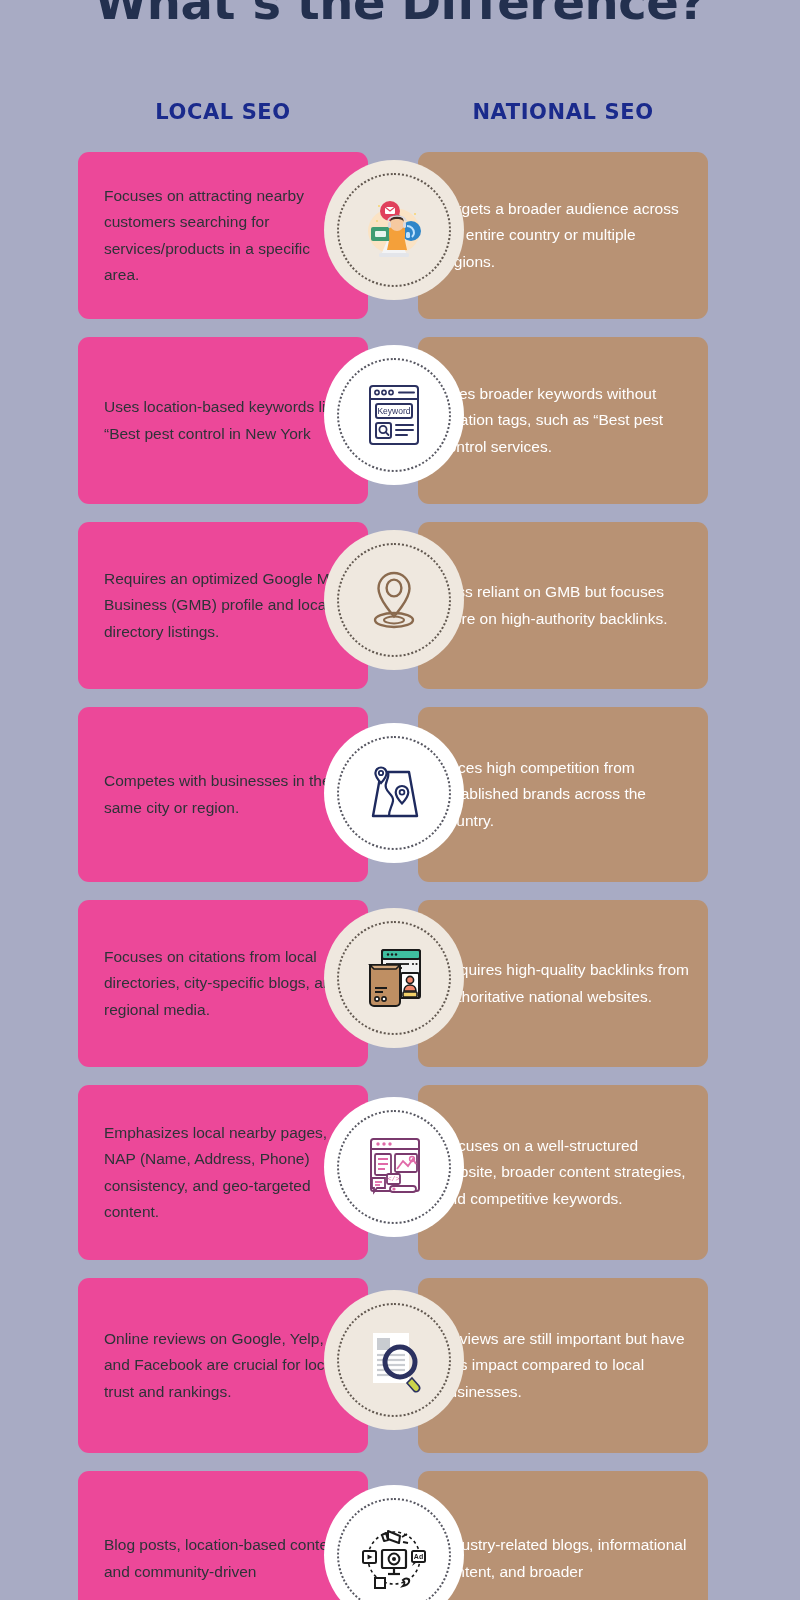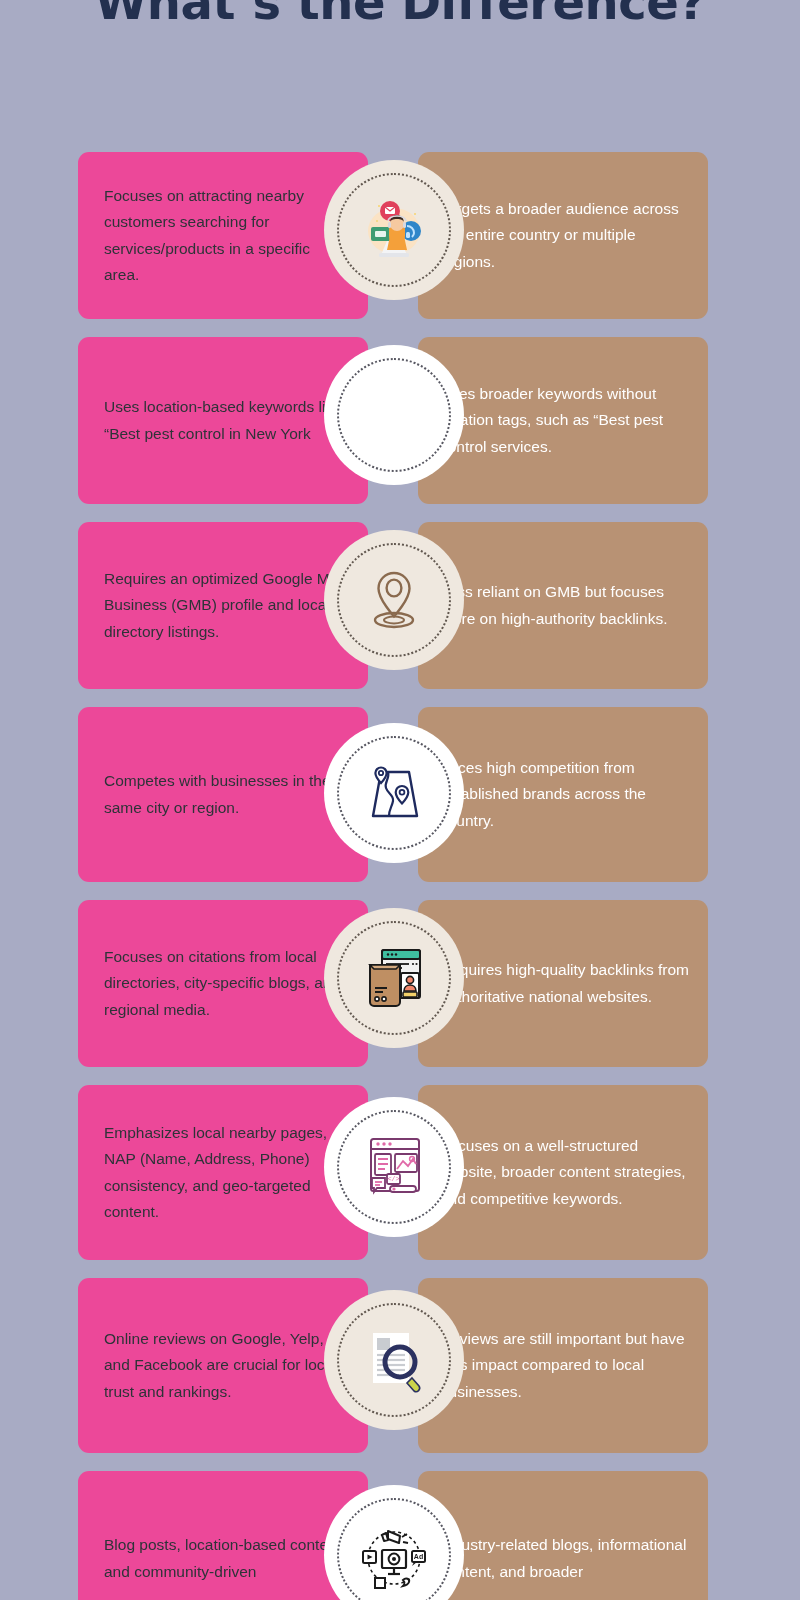--- a/index.html
+++ b/index.html
@@ -79,20 +79,24 @@
   }
   .badge svg { display:block; }
 </style>
 </head>
 <body>
 
 <div class="page">
 
   <div class="title">What’s the Difference?</div>
 
+  <div class="col-heads">
+    <div class="col-head left">LOCAL SEO</div>
+    <div class="col-head right">NATIONAL SEO</div>
+  </div>
 
   <div class="rows" id="rows">
       <div class="row" style="position: absolute; top: 0px; left: 0px; width: 800px; height: 167px;">
     <div class="card left" style="height:167px">
       <div class="txt">Focuses on attracting nearby customers searching for services/products in a specific area.</div>
     </div>
     <div class="card right" style="height:167px">
       <div class="txt">Targets a broader audience across the entire country or multiple regions.</div>
     </div>
     <div class="badge beige" style="top:8px">
@@ -126,20 +130,38 @@
       </div>
       <div class="row" style="position: absolute; top: 185px; left: 0px; width: 800px; height: 167px;">
     <div class="card left" style="height:167px">
       <div class="txt">Uses location-based keywords like “Best pest control in New York</div>
     </div>
     <div class="card right" style="height:167px">
       <div class="txt">Uses broader keywords without location tags, such as “Best pest control services.</div>
     </div>
     <div class="badge white" style="top:8px">
       <div class="ring"></div>
+      <div class="glyph">
+    <svg viewBox="0 0 74 74" width="74" height="74">
+      <rect x="13" y="8" width="48" height="58" rx="3" fill="#fff" stroke="#2b3160" stroke-width="2"></rect>
+      <line x1="13" y1="21" x2="61" y2="21" stroke="#2b3160" stroke-width="2"></line>
+      <circle cx="20" cy="14.5" r="2.1" fill="none" stroke="#2b3160" stroke-width="1.6"></circle>
+      <circle cx="27" cy="14.5" r="2.1" fill="none" stroke="#2b3160" stroke-width="1.6"></circle>
+      <circle cx="34" cy="14.5" r="2.1" fill="none" stroke="#2b3160" stroke-width="1.6"></circle>
+      <line x1="42" y1="14.5" x2="57" y2="14.5" stroke="#2b3160" stroke-width="2" stroke-linecap="round"></line>
+      <rect x="19" y="26" width="36" height="14" rx="2" fill="#fff" stroke="#2b3160" stroke-width="2"></rect>
+      <text x="37" y="36" font-family="Liberation Sans, sans-serif" font-size="8.5" fill="#2b3160" text-anchor="middle">Keyword</text>
+      <rect x="19" y="45" width="15" height="15" rx="2" fill="#fff" stroke="#2b3160" stroke-width="2"></rect>
+      <circle cx="26" cy="51.5" r="3.6" fill="none" stroke="#2b3160" stroke-width="1.8"></circle>
+      <line x1="28.6" y1="54.2" x2="31.5" y2="57" stroke="#2b3160" stroke-width="1.8" stroke-linecap="round"></line>
+      <line x1="39" y1="47" x2="56" y2="47" stroke="#2b3160" stroke-width="2" stroke-linecap="round"></line>
+      <line x1="39" y1="52" x2="56" y2="52" stroke="#2b3160" stroke-width="2" stroke-linecap="round"></line>
+      <line x1="39" y1="57" x2="50" y2="57" stroke="#2b3160" stroke-width="2" stroke-linecap="round"></line>
+    </svg>
+          </div>
     </div>
       </div>
       <div class="row" style="position: absolute; top: 370px; left: 0px; width: 800px; height: 167px;">
     <div class="card left" style="height:167px">
       <div class="txt">Requires an optimized Google My Business (GMB) profile and local directory listings.</div>
     </div>
     <div class="card right" style="height:167px">
       <div class="txt">Less reliant on GMB but focuses more on high-authority backlinks.</div>
     </div>
     <div class="badge beige" style="top:8px">

